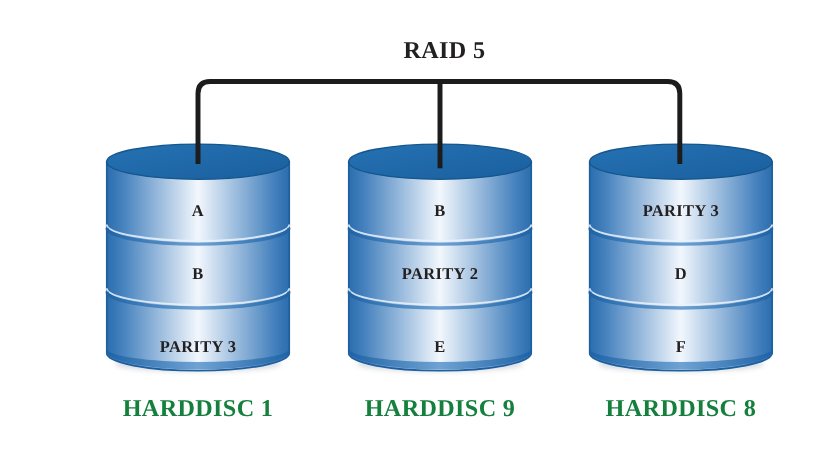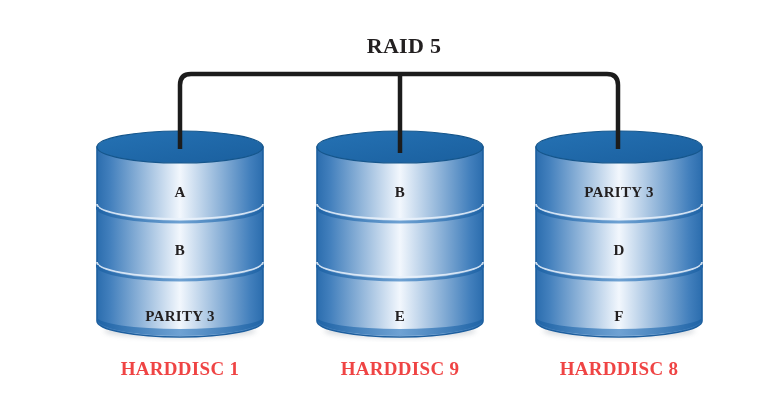--- a/index.html
+++ b/index.html
@@ -48,24 +48,24 @@
   }
   .s1 { top: 52px; }
   .s2 { top: 110px; }
   .s3 { top: 166px; margin-top: 10px; }
   .disk-name {
     position: absolute;
     left: -10px;
     top: 228px;
     width: 188px;
     text-align: center;
-    font-size: 19px;
+    font-size: 22px;
     font-weight: 700;
     letter-spacing: 0.3px;
-    color: #ef4444;
+    color: #15803d;
   }
   .bus {
     position: absolute;
     left: 0;
     top: 0;
     pointer-events: none;
   }
 </style>
 </head>
 <body>
@@ -120,20 +120,21 @@
       <ellipse cx="84" cy="201" rx="76" ry="7" fill="#8e9aa6" opacity="0.35" filter="url(#softBlur)"></ellipse>
       <path d="M1,17 L1,191 A83,16 0 0 0 167,191 L167,17 Z" fill="url(#gBody)" stroke="#1d5f9f" stroke-width="1.6"></path>
       <path d="M1,74 A83,15 0 0 0 167,74" fill="none" stroke="#eaf2fb" stroke-width="1.8" opacity="0.85"></path>
       <path d="M1,77 A83,15 0 0 0 167,77" fill="none" stroke="url(#gSep)" stroke-width="3"></path>
       <path d="M1,132 A83,15 0 0 0 167,132" fill="none" stroke="#eaf2fb" stroke-width="1.8" opacity="0.85"></path>
       <path d="M1,135 A83,15 0 0 0 167,135" fill="none" stroke="url(#gSep)" stroke-width="3"></path>
       <path d="M1,189 A83,17 0 0 0 167,189 L167,187 A83,12 0 0 1 1,187 Z" fill="url(#gSep)"></path>
       <ellipse cx="84" cy="17" rx="83" ry="16" fill="url(#gTop)" stroke="#15568c" stroke-width="1.2"></ellipse>
     </svg>
     <div class="seg s1">B</div>
+    <div class="seg s2">PARITY 2</div>
     <div class="seg s3">E</div>
     <div class="disk-name">HARDDISC 9</div>
   </div>
 
   <div class="disk disk-3">
     <svg class="cyl" width="168" height="212" viewBox="0 0 168 212">
       <ellipse cx="84" cy="201" rx="76" ry="7" fill="#8e9aa6" opacity="0.35" filter="url(#softBlur)"></ellipse>
       <path d="M1,17 L1,191 A83,16 0 0 0 167,191 L167,17 Z" fill="url(#gBody)" stroke="#1d5f9f" stroke-width="1.6"></path>
       <path d="M1,74 A83,15 0 0 0 167,74" fill="none" stroke="#eaf2fb" stroke-width="1.8" opacity="0.85"></path>
       <path d="M1,77 A83,15 0 0 0 167,77" fill="none" stroke="url(#gSep)" stroke-width="3"></path>

